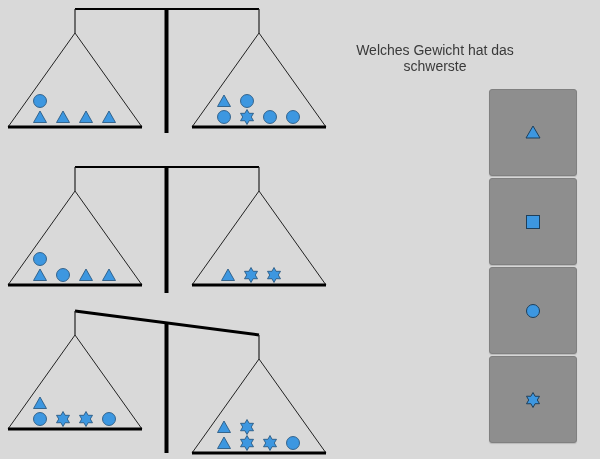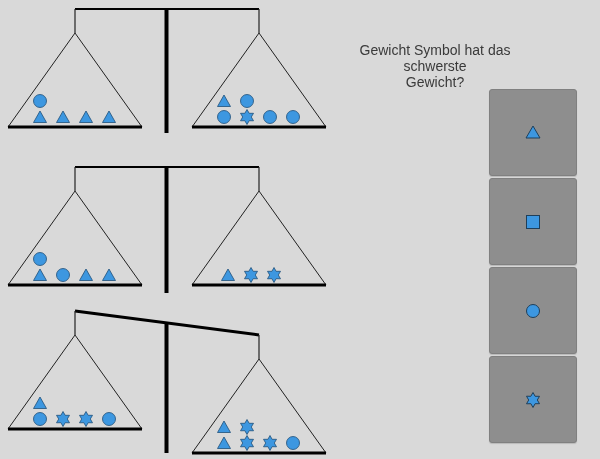--- a/index.html
+++ b/index.html
@@ -78,22 +78,21 @@
     <line x1="192" y1="453" x2="326" y2="453" stroke="#000" stroke-width="3"></line>
     <polygon points="224,421 230.5,432.5 217.5,432.5" fill="#3d97e0" stroke="#1f4f78" stroke-width="0.8"></polygon>
     <polygon points="247.0,419.5 249.2,423.3 253.5,423.3 251.3,427.0 253.5,430.8 249.2,430.7 247.0,434.5 244.8,430.7 240.5,430.8 242.7,427.0 240.5,423.3 244.8,423.3" fill="#3d97e0" stroke="#1f4f78" stroke-width="0.8"></polygon>
     <polygon points="224,437 230.5,448.5 217.5,448.5" fill="#3d97e0" stroke="#1f4f78" stroke-width="0.8"></polygon>
     <polygon points="247.0,435.5 249.2,439.3 253.5,439.3 251.3,443.0 253.5,446.8 249.2,446.7 247.0,450.5 244.8,446.7 240.5,446.8 242.7,443.0 240.5,439.3 244.8,439.3" fill="#3d97e0" stroke="#1f4f78" stroke-width="0.8"></polygon>
     <polygon points="270.0,435.5 272.1,439.3 276.5,439.3 274.3,443.0 276.5,446.8 272.1,446.7 270.0,450.5 267.9,446.7 263.5,446.8 265.7,443.0 263.5,439.3 267.9,439.3" fill="#3d97e0" stroke="#1f4f78" stroke-width="0.8"></polygon>
     <circle cx="293" cy="443" r="6.5" fill="#3d97e0" stroke="#1f4f78" stroke-width="0.8"></circle>
   </svg>
 
 <div class="question">
-  <div>Gewicht Symbol hat das schwerste</div>
-  <div>Gewicht?</div>
+  <div>Welches Gewicht hat das schwerste</div>
 </div>
 
 <div class="answers">
   <div class="answer-btn">
     <svg width="20" height="20">
       <polygon points="10,3 17,15 3,15" fill="#3d97e0" stroke="#1f3f5a" stroke-width="1"></polygon>
     </svg>
   </div>
   <div class="answer-btn">
     <svg width="20" height="20">

